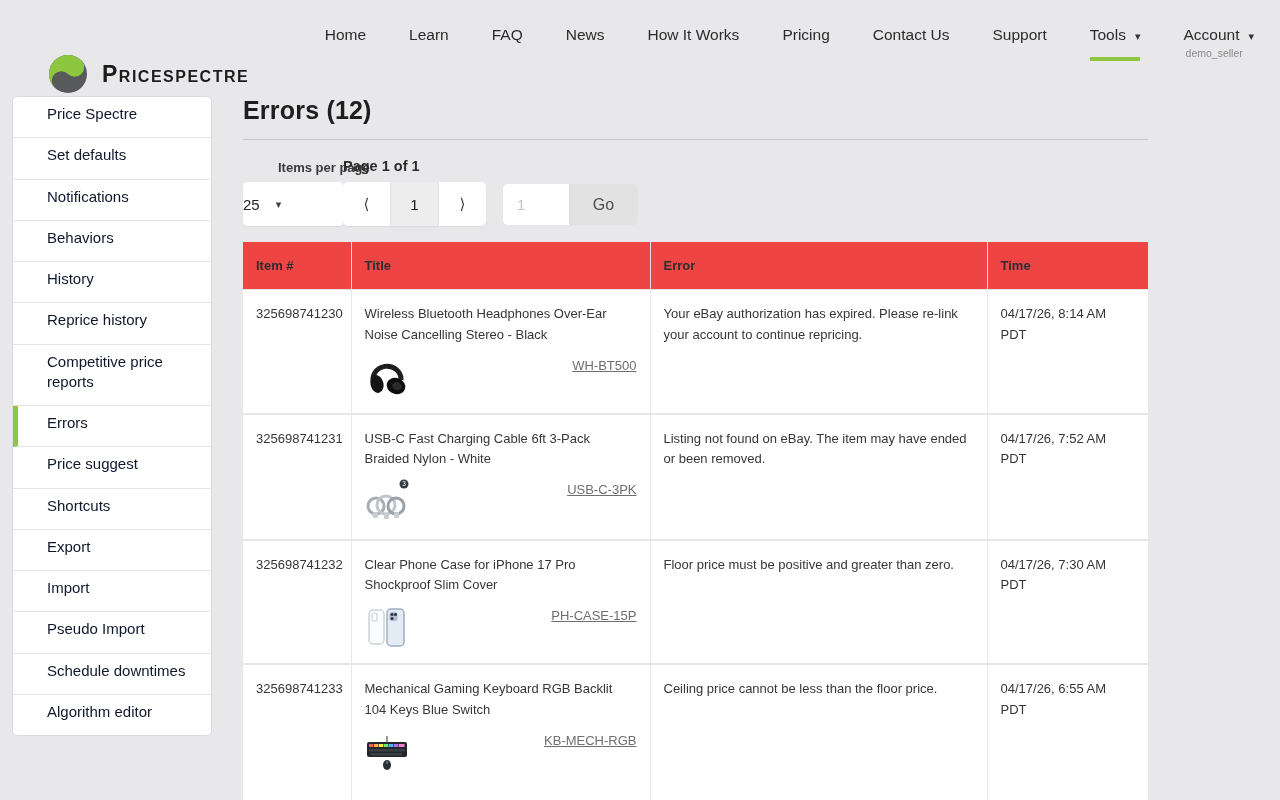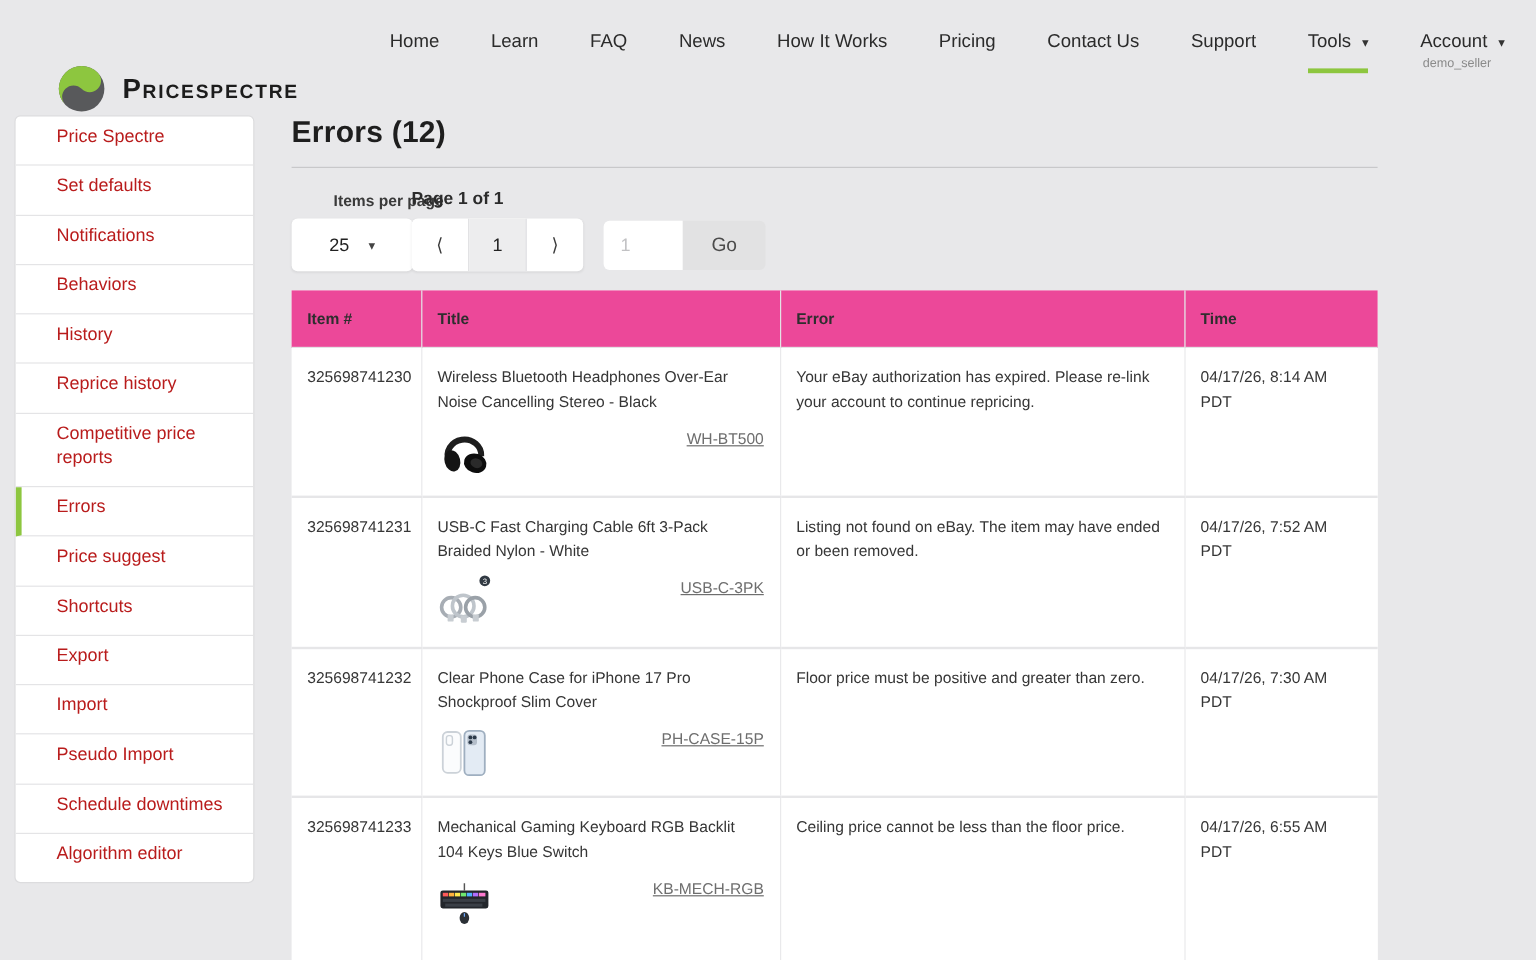--- a/index.html
+++ b/index.html
@@ -27,38 +27,38 @@
     position:absolute; top:21px; left:50%; transform:translateX(-58%);
     font-size:10.5px; color:#8a8a8a; white-space:nowrap;
   }
 
   
   .sidebar {
     position:absolute; left:12px; top:96px; width:200px;
     background:#ffffff; border:1px solid #dcdcde; border-radius:5px; overflow:hidden;
   }
   .side-item {
-    padding:7px 12px 13px 34px; font-size:15px; color:#b91c1c;
+    padding:7px 12px 13px 34px; font-size:15px; color:#0f172a;
     border-bottom:1px solid #e4e4e6; line-height:1.35; cursor:pointer;
   }
   .side-item:last-child { border-bottom:none; }
   .side-item.active { border-left:5px solid #8dc63f; padding-left:29px; }
 
   
   .main { position:absolute; left:243px; top:96px; width:905px; }
   .page-title { font-size:25px; font-weight:700; color:#1e1e1e; letter-spacing:.2px; }
   .title-rule { border:none; border-top:1px solid #c8c8ca; margin:14px 0 0 0; }
 
   .controls { position:relative; height:82px; margin-top:18px; }
   .ipp-label { position:absolute; left:0; top:2px; font-size:13px; font-weight:700; color:#3a3a3a;margin-left:35px; }
   .page-info { position:absolute; left:100px; top:0; font-size:14.5px; font-weight:700; color:#2b2b2b; }
   .ipp-select {
     position:absolute; left:0; top:24px; width:101px; height:44px;
     background:#fff; border-radius:5px; box-shadow:0 1px 2px rgba(0,0,0,.06);
-    display:flex; align-items:center; justify-content:center; gap:16px;
+    display:flex; align-items:center; gap:16px;
     font-size:15px; color:#222; cursor:pointer;
   }
   .ipp-select .caret { font-size:11px; color:#444; }
   .pager {
     position:absolute; left:100px; top:24px; width:143px; height:44px;
     background:#fff; border-radius:5px; box-shadow:0 1px 2px rgba(0,0,0,.06);
     display:flex; overflow:hidden;
   }
   .pager-seg {
     flex:1; display:flex; align-items:center; justify-content:center;
@@ -77,21 +77,21 @@
     position:absolute; left:326px; top:26px; width:69px; height:41px;
     background:#e2e2e3; border:none; border-radius:0 5px 5px 0;
     font-size:16px; color:#4c4c4c; cursor:pointer;
     font-family:"Liberation Sans","DejaVu Sans",sans-serif;
   }
 
   
   table.errors { width:905px; border-collapse:collapse; table-layout:fixed; margin-top:2px; background:#fff; }
   col.c-item { width:108px; } col.c-title { width:299px; } col.c-error { width:337px; } col.c-time { width:161px; }
   .errors th {
-    background:#ec4899; text-align:left; font-size:13px; font-weight:700; color:#2e2e2e;
+    background:#ef4444; text-align:left; font-size:13px; font-weight:700; color:#2e2e2e;
     padding:16px 13px; border-right:1px solid #e3e3e5; border-bottom:1px solid #e3e3e5;
   }
   .errors th:last-child { border-right:none; }
   .errors td {
     vertical-align:top; font-size:13px; color:#363636; line-height:1.6;
     padding:14px 13px; border-right:1px solid #e9e9eb; border-bottom:2px solid #e6e6e8;
     background:#fff; overflow:hidden;
   }
   .errors td:last-child { border-right:none; }
   tr.r1 { height:122px; } tr.r2 { height:126px; } tr.r3 { height:124px; } tr.r4 { height:150px; }

